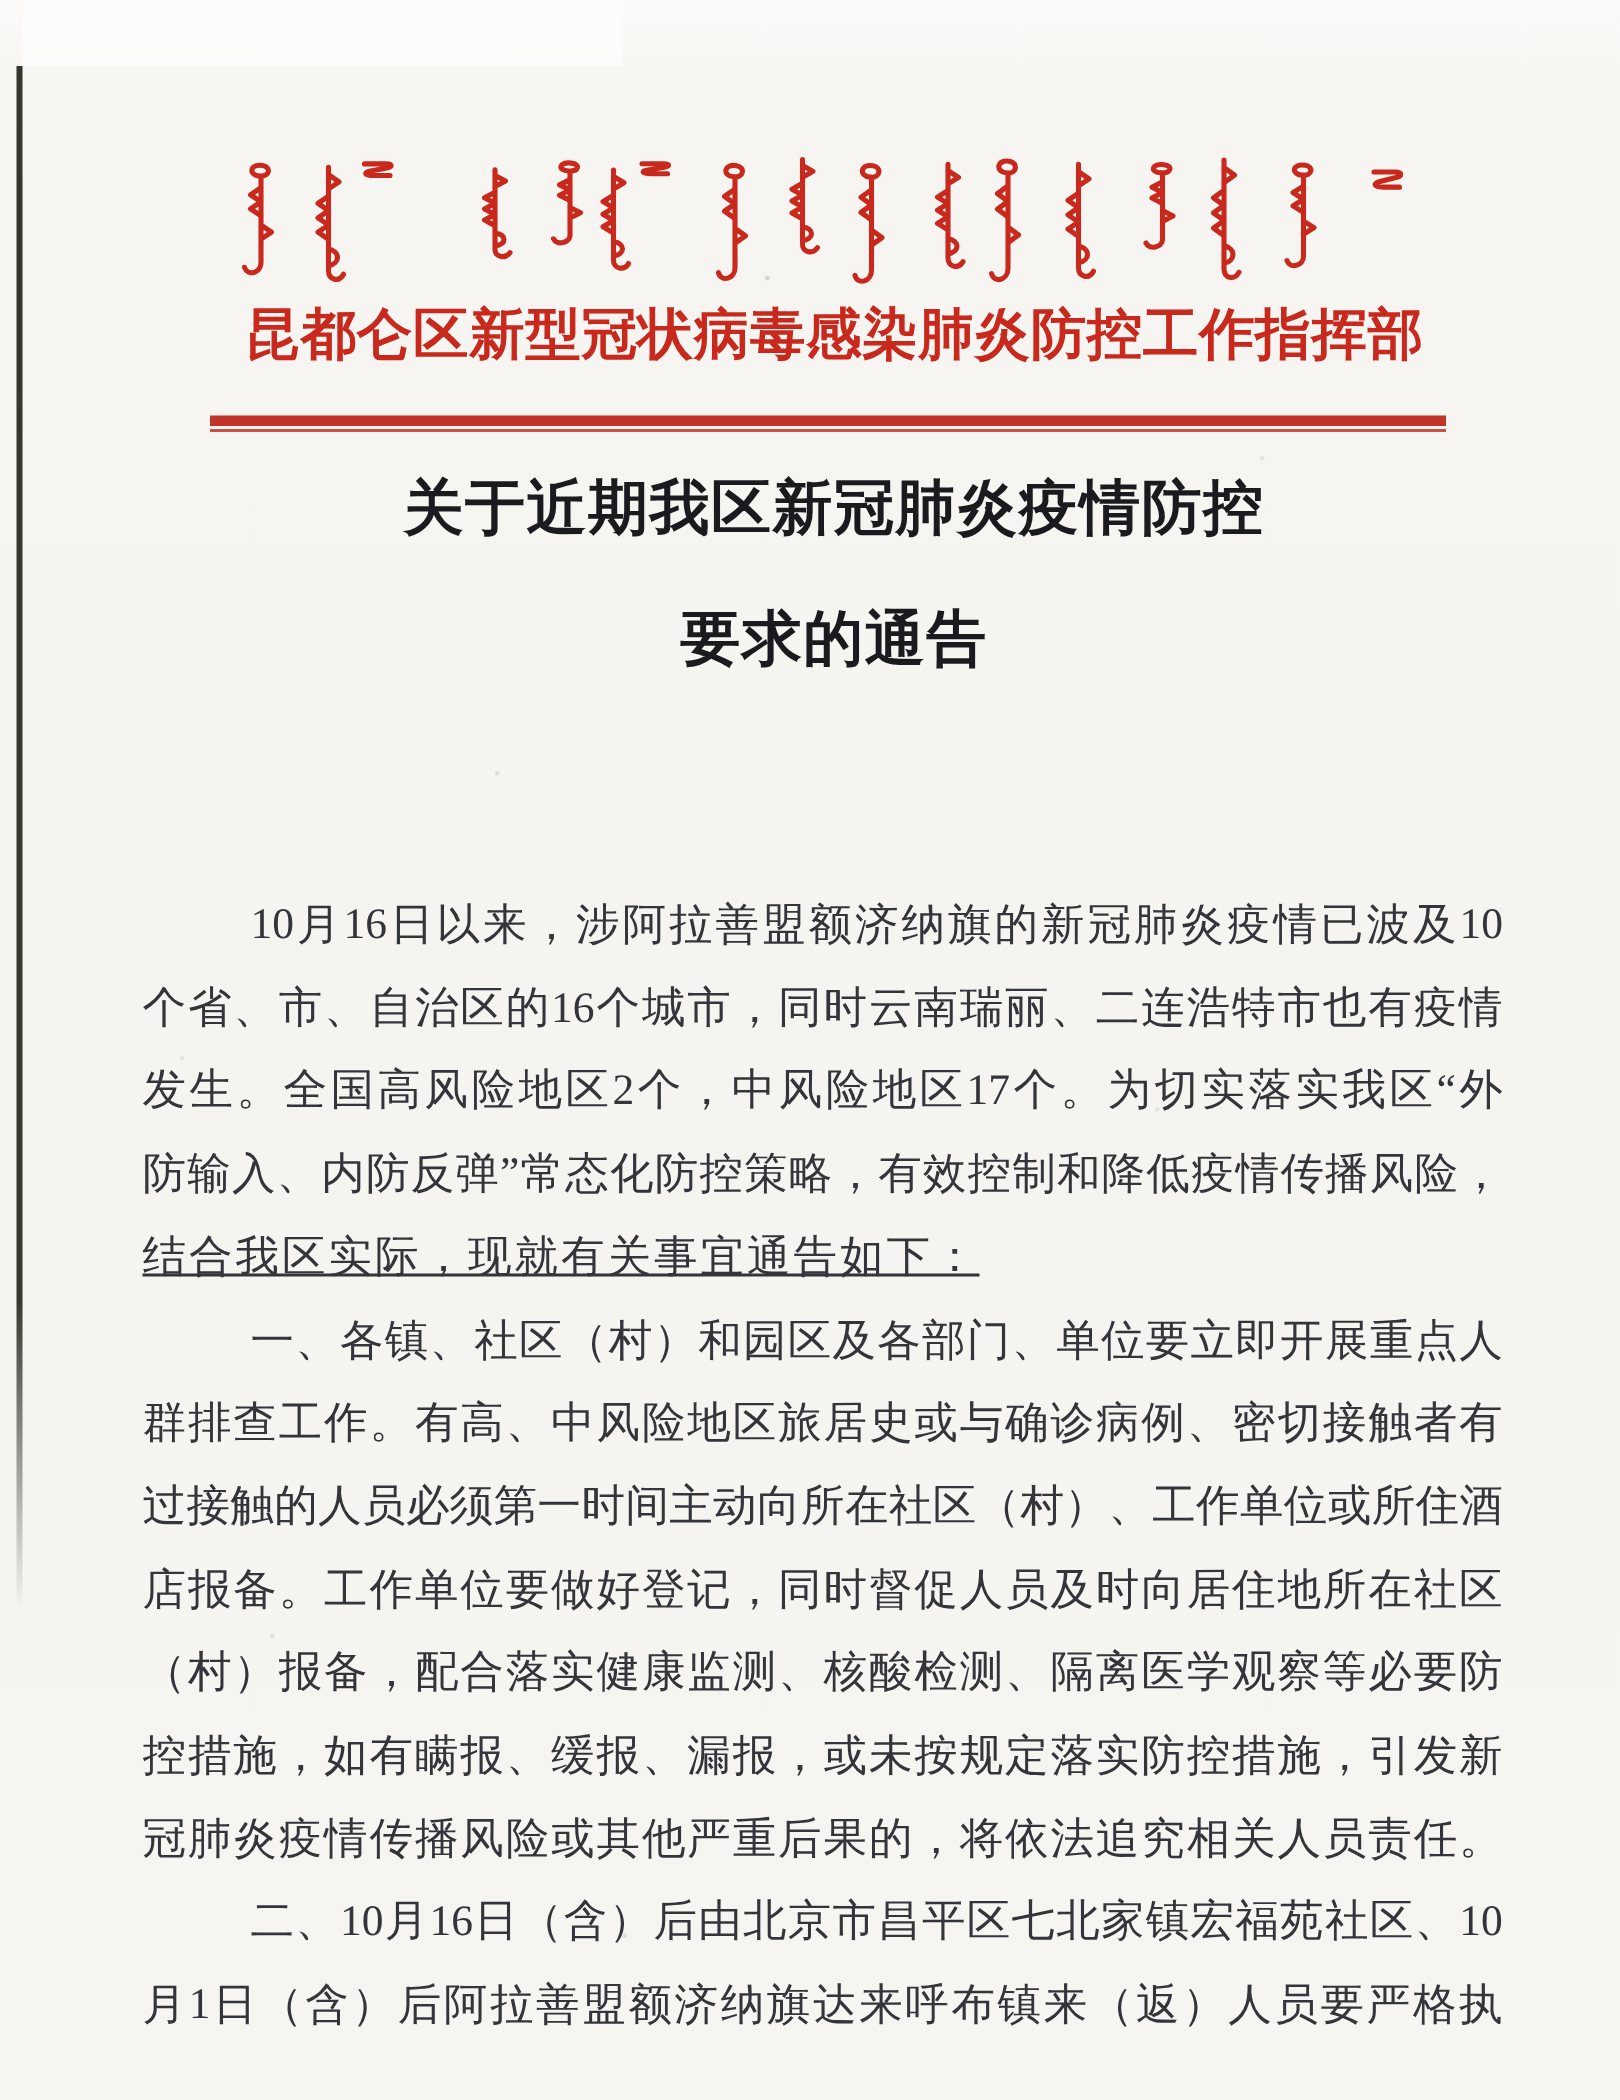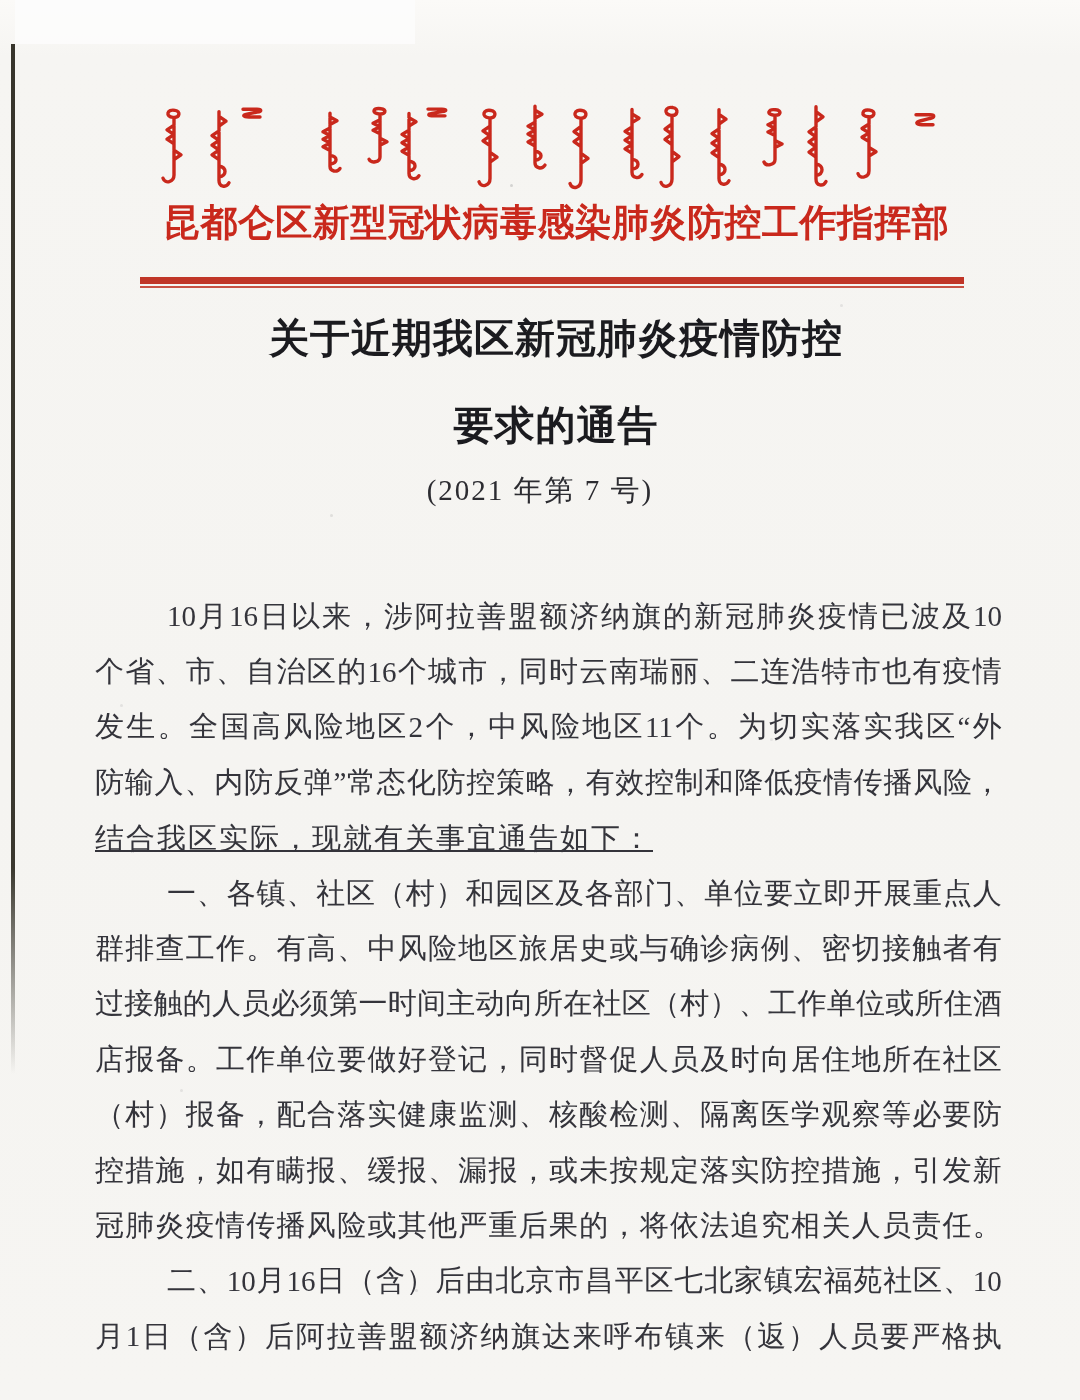--- a/index.html
+++ b/index.html
@@ -124,21 +124,20 @@
       <span>部</span>
     </div>
 
   <div class="rule">
     <div class="thick" style="background: rgb(192, 53, 39);"></div>
     <div class="thin" style="background: rgb(192, 53, 39);"></div>
   </div>
 
   <div class="doc-title l1">关于近期我区新冠肺炎疫情防控</div>
   <div class="doc-title l2">要求的通告</div>
-  <div class="doc-number">(2021 年第 7 号)</div>
 
   <div class="body-text">
       <div class="line j ind">
         <span>10</span>
         <span>月</span>
         <span>16</span>
         <span>日</span>
         <span>以</span>
         <span>来</span>
         <span>，</span>
@@ -207,21 +206,21 @@
         <span>地</span>
         <span>区</span>
         <span>2</span>
         <span>个</span>
         <span>，</span>
         <span>中</span>
         <span>风</span>
         <span>险</span>
         <span>地</span>
         <span>区</span>
-        <span>11</span>
+        <span>17</span>
         <span>个</span>
         <span>。</span>
         <span>为</span>
         <span>切</span>
         <span>实</span>
         <span>落</span>
         <span>实</span>
         <span>我</span>
         <span>区</span>
         <span>“</span>

